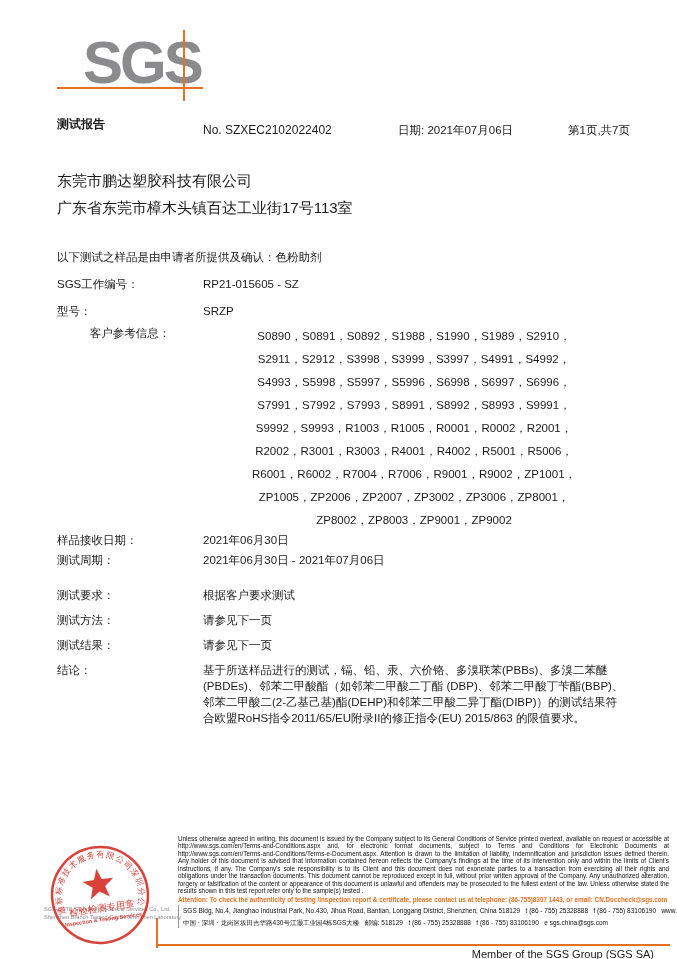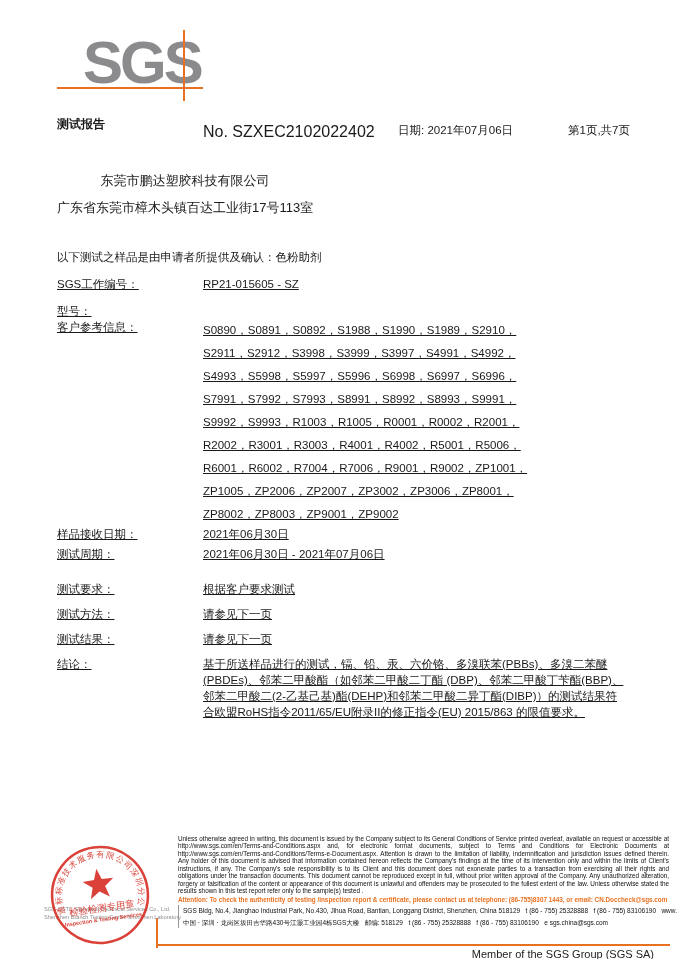--- a/index.html
+++ b/index.html
@@ -10,34 +10,34 @@
   }
   
   .logo-text{
     position:absolute;left:83px;top:33px;
     font-size:60px;font-weight:bold;letter-spacing:-3px;
     color:#8b8b8e;line-height:1;
   }
   .logo-hline{position:absolute;left:57px;top:87px;width:146px;height:2px;background:#e87121;}
   .logo-vline{position:absolute;left:183px;top:30px;width:2px;height:71px;background:#e87121;}
   .report-title{position:absolute;left:57px;top:116px;font-size:12px;font-weight:bold;}
-  .report-no{position:absolute;left:203px;top:123px;font-size:16px;}
+  .report-no{position:absolute;left:203px;top:123px;font-size:12px;}
   .report-date{position:absolute;left:398px;top:123px;font-size:11.5px;}
   .report-page{position:absolute;left:568px;top:123px;font-size:11.5px;}
-  .applicant{position:absolute;left:57px;top:167px;font-size:13px;line-height:27px;text-align:center;}
+  .applicant{position:absolute;left:57px;top:167px;font-size:15px;line-height:27px;}
   
   .intro{position:absolute;left:57px;top:250px;font-size:11.5px;}
   .info-table{position:absolute;left:57px;top:276px;width:568px;font-size:11.5px;}
-  .row{display:flex;align-items:flex-start;text-decoration:underline;}
+  .row{display:flex;align-items:flex-start;}
   .row .label{width:146px;flex:none;line-height:16px;}
   .row .value{flex:1;line-height:16px;}
-  .mb11{margin-bottom:11px}.mb6{}.mb4{margin-bottom:4px}
+  .mb11{margin-bottom:11px}.mb6{margin-bottom:6px}.mb4{margin-bottom:4px}
   .mb2{margin-bottom:19px}.mb1{margin-bottom:9px}.mb5{margin-bottom:9px}
   .mb9{margin-bottom:9px}.mb0{margin-bottom:0}
-  .refline{line-height:23px;}
+  .refline{line-height:23px;text-align:center;}
   .conclusion{line-height:17.5px;}
   
   .stamp-company{
     position:absolute;left:44px;top:905px;width:140px;z-index:1;
     font-size:5.6px;color:#8f8f8f;line-height:8px;
   }
   .stamp{position:absolute;left:47px;top:842px;z-index:2;}
   .stamp svg{transform:rotate(-8deg);opacity:0.88;}
   .smallprint{
     position:absolute;left:178px;top:835px;width:491px;
@@ -79,20 +79,21 @@
 
 <div class="info-table">
 
   <div class="row mb11">
     <div class="label">SGS工作编号：</div>
     <div class="value">RP21-015605 - SZ</div>
   </div>
 
   <div class="row mb6">
     <div class="label">型号：</div>
+    <div class="value">SRZP</div>
   </div>
 
   <div class="row mb0">
     <div class="label refline">客户参考信息：</div>
     <div class="value">
       <div class="refline">S0890，S0891，S0892，S1988，S1990，S1989，S2910，</div>
       <div class="refline">S2911，S2912，S3998，S3999，S3997，S4991，S4992，</div>
       <div class="refline">S4993，S5998，S5997，S5996，S6998，S6997，S6996，</div>
       <div class="refline">S7991，S7992，S7993，S8991，S8992，S8993，S9991，</div>
       <div class="refline">S9992，S9993，R1003，R1005，R0001，R0002，R2001，</div>

